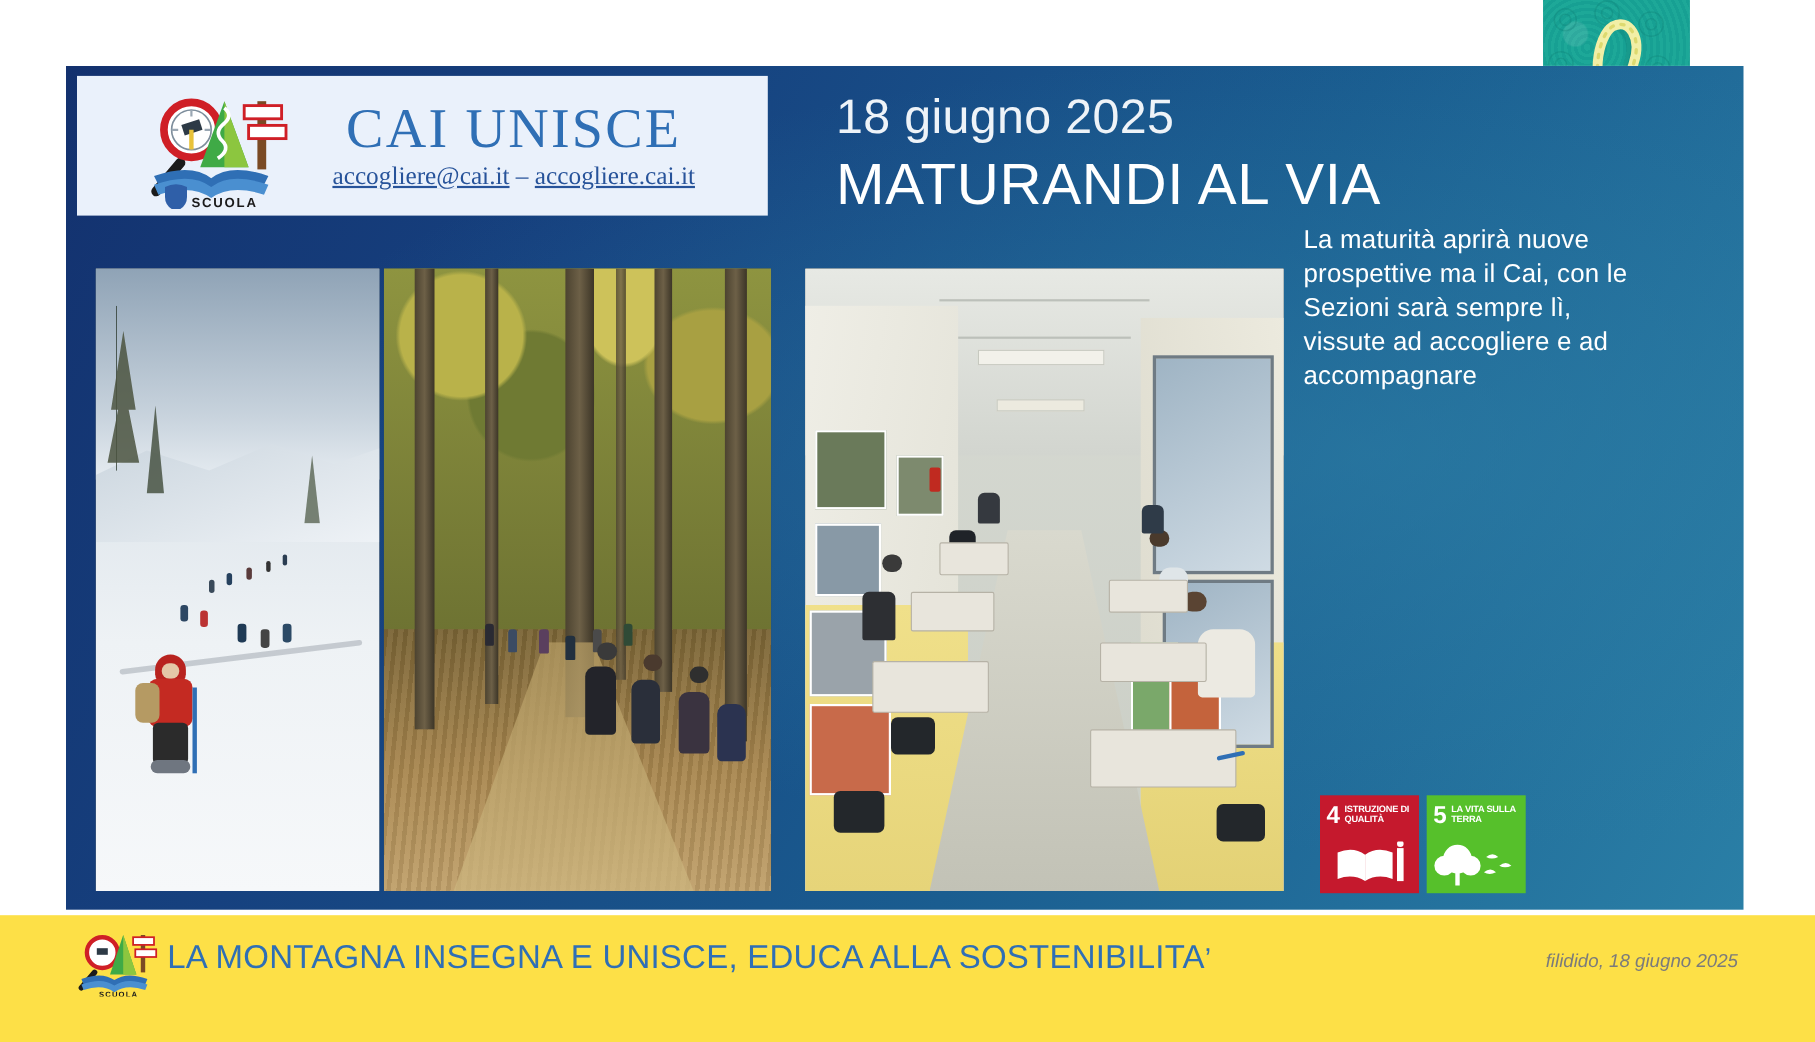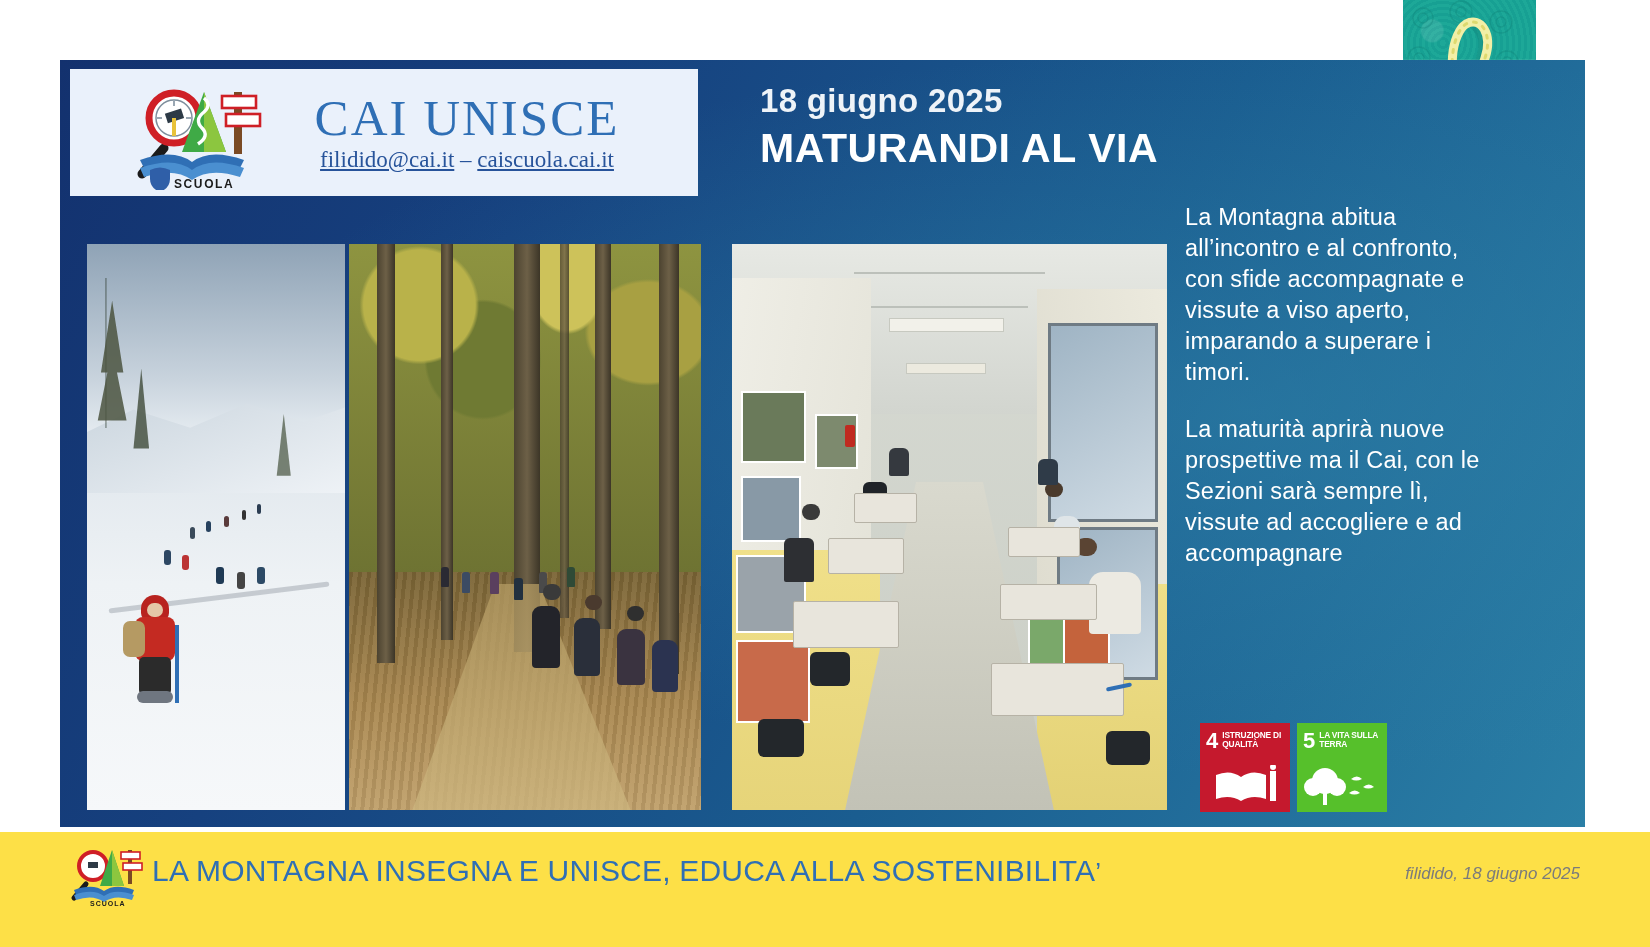--- a/index.html
+++ b/index.html
@@ -48,22 +48,22 @@
     color:#2f6fb5;line-height:1.02;
   }
   .lh-sub{
     font-family:"Liberation Serif",serif;font-size:23px;color:#27539a;
     margin-top:2px;
   }
   .lh-sub u{text-decoration:underline;}
 
   
   .hdr{position:absolute;left:700px;top:22px;}
-  .hdr-date{font-size:33px;font-weight:bold;color:#eef3f8;letter-spacing:.3px;}
-  .hdr-title{font-size:41px;font-weight:bold;color:#ffffff;letter-spacing:.6px;margin-top:5px;}
+  .hdr-date{font-size:44px;font-weight:normal;color:#eef3f8;letter-spacing:.3px;}
+  .hdr-title{font-size:53px;font-weight:normal;color:#ffffff;letter-spacing:.6px;margin-top:5px;}
 
   
   .subtitle{
     position:absolute;left:10px;top:148px;width:628px;
     text-align:center;color:#ffffff;
     font-size:24px;font-style:italic;font-weight:bold;letter-spacing:.4px;
   }
 
   
   .photos{position:absolute;left:27px;top:184px;height:566px;}
@@ -214,21 +214,21 @@
           <path d="M18 82 q34 -12 52 2 q18 -14 52 -2 l-4 8 q-30 -10 -48 3 q-18 -13 -48 -3z" fill="#2f6fb5"></path>
           <path d="M18 90 q34 -12 52 2 q18 -14 52 -2 l-4 9 q-30 -10 -48 3 q-18 -13 -48 -3z" fill="#4a8fd0"></path>
 
           <path d="M60 94 q10 -5 20 0 v9 q0 9 -10 13 q-10 -4 -10 -13z" fill="#2f5fa8" transform="translate(-32,-2)"></path>
           <text x="52" y="110" font-family="Liberation Sans, sans-serif" font-size="12" font-weight="bold" fill="#1b1b1b" letter-spacing="1.6">SCUOLA</text>
         </svg>
       </div>
       <div class="lh-text">
         <div class="lh-title">CAI UNISCE</div>
         <div class="lh-sub">
-          <u>filidido@cai.it</u><span> – </span><u>caiscuola.cai.it</u>
+          <u>accogliere@cai.it</u><span> – </span><u>accogliere.cai.it</u>
         </div>
       </div>
     </div>
 
     <div class="hdr">
       <div class="hdr-date">18 giugno 2025</div>
       <div class="hdr-title">MATURANDI AL VIA</div>
     </div>
 
 
@@ -334,21 +334,20 @@
           <div class="student" style="right:24%;top:42%;width:18px;height:15px;background:#4a3a2c;border-radius:8px;"></div>
           <div class="desk" style="right:20%;top:50%;width:16%;height:5%;"></div>
           <div class="student" style="right:25%;top:38%;width:20px;height:26px;background:#2f3b48;"></div>
           <div class="bag" style="right:4%;top:86%;width:44px;height:34px;"></div>
           <div style="position:absolute;right:8%;top:78%;width:26px;height:4px;background:#2f6fb5;border-radius:2px;transform:rotate(-12deg);"></div>
         </div>
       </div>
     </div>
 
     <div class="copy">
-      <p>La Montagna abitua all’incontro e al confronto, con sfide accompagnate e vissute a viso aperto, imparando a superare i timori.</p>
       <p>La maturità aprirà nuove prospettive ma il Cai, con le Sezioni sarà sempre lì, vissute ad accogliere e ad accompagnare</p>
     </div>
 
     <div class="sdg">
 
       <div class="sdg-card sdg-4">
         <div class="sdg-top">
           <div class="sdg-num">4</div>
           <div class="sdg-lbl">ISTRUZIONE DI QUALITÀ</div>
         </div>

